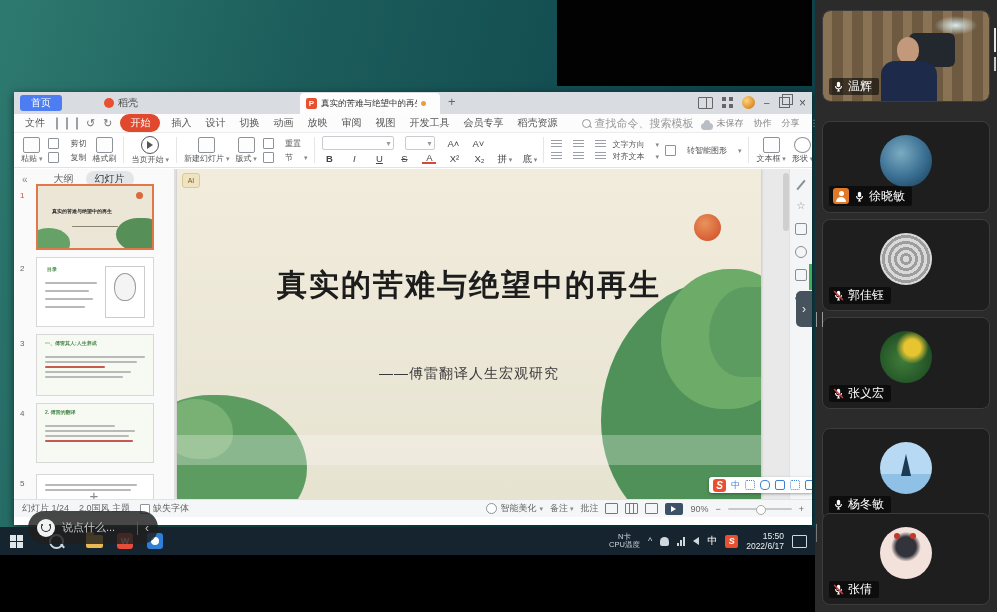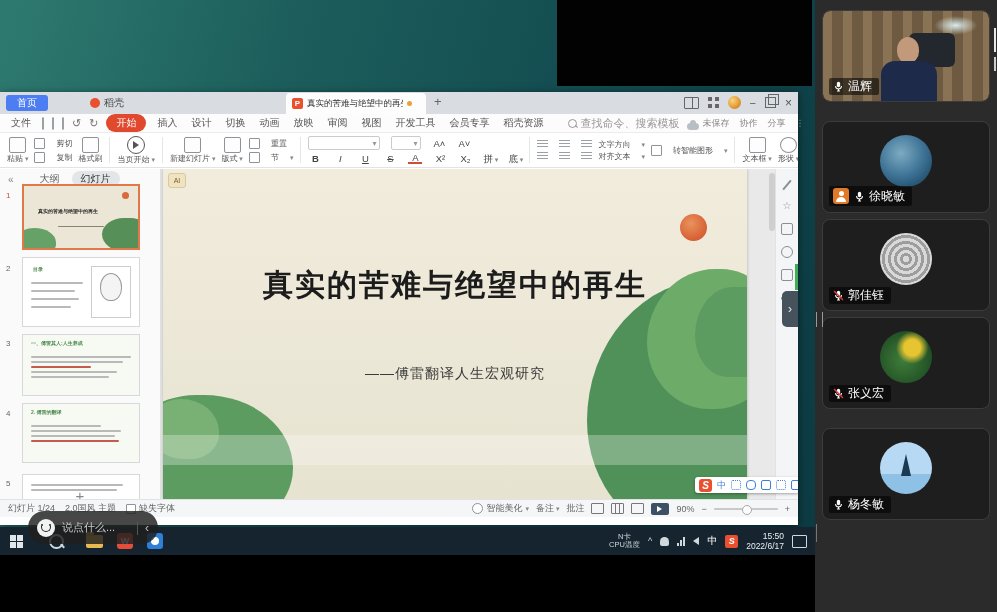--- a/index.html
+++ b/index.html
@@ -7,21 +7,21 @@
         font-family:"Liberation Sans","DejaVu Sans",sans-serif;-webkit-font-smoothing:antialiased;}
   .abs{position:absolute;}
 
   
   #share{left:0;top:0;width:815px;height:612px;background:#000;}
   #desktop{left:0;top:0;width:815px;height:527px;
     background:linear-gradient(105deg,#2e7a70 0%,#1d5f5c 30%,#144e52 60%,#0c3b43 100%);}
   #blackrect{left:557px;top:0;width:255px;height:86px;background:#020202;}
 
   
-  #wps{left:0;top:92px;width:798px;height:433px;background:#fff;box-shadow:0 2px 8px rgba(0,0,0,.55);}
+  #wps{left:14px;top:92px;width:798px;height:433px;background:#fff;box-shadow:0 2px 8px rgba(0,0,0,.55);}
   
   .tabbar{position:absolute;left:0;top:0;width:100%;height:22px;background:#d9dde2;display:flex;align-items:center;}
   .tab-home{position:absolute;left:6px;top:3px;width:42px;height:16px;background:#4d7df2;border-radius:3px;
     color:#fff;font-size:10px;text-align:center;line-height:16px;}
   .tab-docer{position:absolute;left:90px;top:3px;height:16px;display:flex;align-items:center;gap:4px;font-size:10px;color:#444;}
   .docer-dot{width:10px;height:10px;border-radius:50%;background:#e8502f;}
   .tab-doc{position:absolute;left:286px;top:1px;width:140px;height:21px;background:#fdfdfd;border-radius:4px 4px 0 0;
     display:flex;align-items:center;gap:4px;padding:0 6px;box-sizing:border-box;}
   .picon{width:11px;height:11px;background:#e8502f;border-radius:2px;color:#fff;font-size:8px;font-weight:bold;
     text-align:center;line-height:11px;flex:none;}
@@ -643,20 +643,34 @@
             <g fill="#fff" stroke="#fff">
               <rect x="4.2" y="0.8" width="3.6" height="6" rx="1.8" stroke="none"></rect>
               <path d="M2.8 5.5a3.2 3.2 0 0 0 6.4 0" fill="none" stroke-width="1.1"></path>
               <path d="M6 8.7V11M4.3 11h3.4" fill="none" stroke-width="1.1"></path>
             </g>
           </svg>
         <span class="nname">杨冬敏</span>
       </div>
     </div>
 
+    <div class="tile" style="top:513px">
+      <div class="av av-zq"></div>
+      <div class="nlabel">
+        <svg class="mic" width="11" height="11" viewBox="0 0 12 12">
+            <g fill="#fff" stroke="#fff">
+              <rect x="4.2" y="0.8" width="3.6" height="6" rx="1.8" stroke="none"></rect>
+              <path d="M2.8 5.5a3.2 3.2 0 0 0 6.4 0" fill="none" stroke-width="1.1"></path>
+              <path d="M6 8.7V11M4.3 11h3.4" fill="none" stroke-width="1.1"></path>
+            </g>
+            <line x1="1.2" y1="1.2" x2="10.8" y2="10.8" stroke="#e23b3b" stroke-width="1.6"></line>
+          </svg>
+        <span class="nname">张倩</span>
+      </div>
+    </div>
   </div>
 
   <div class="abs phandle"></div>
   <div class="abs pline"></div>
   <div class="abs pscroll1"></div>
   <div class="abs pscroll2"></div>
 
 </div>
 
 </body></html>

